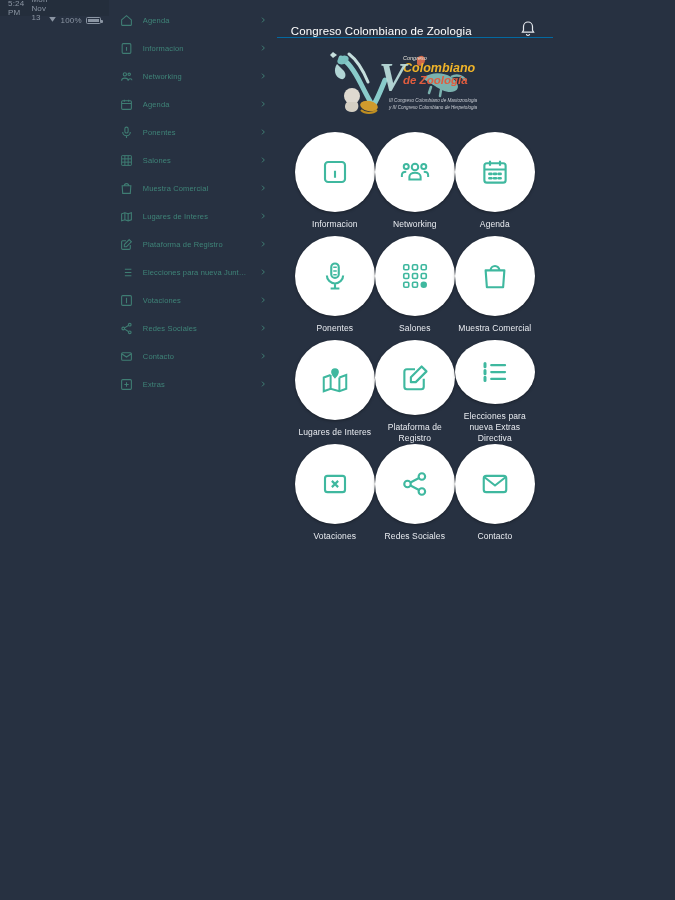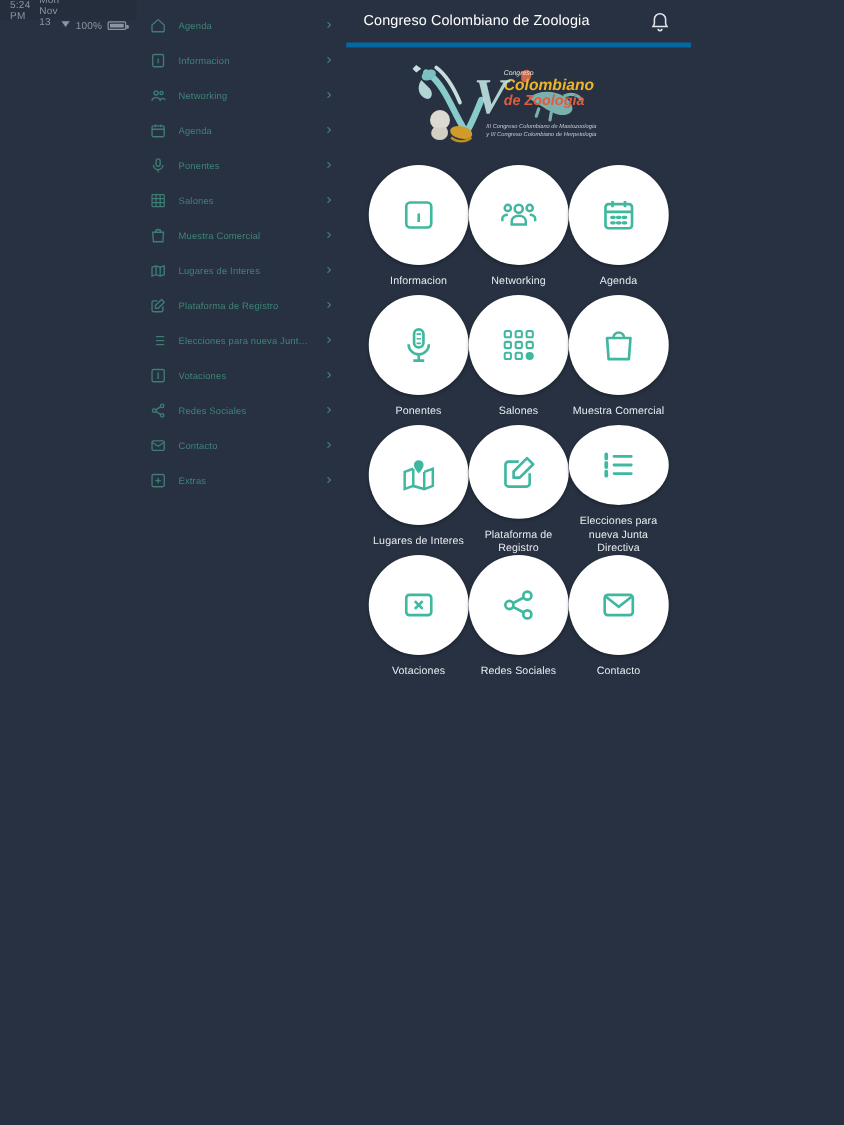--- a/index.html
+++ b/index.html
@@ -54,23 +54,23 @@
     white-space: nowrap; overflow: hidden; text-overflow: ellipsis;
     flex: 1 1 auto;
   }
   .side-chev { width: 8px; height: 8px; flex: 0 0 8px; color: #3f7d73; }
   .side-chev svg { width: 8px; height: 8px; display: block; }
 
   
   .main { flex: 1 1 auto; display: flex; flex-direction: column; background: #273141; min-width: 0; }
   .appbar {
     height: 38px; flex: 0 0 38px;
-    display: flex; align-items: center;
+    display: flex; align-items: flex-end;
     padding: 0 16px 0 14px;
-    border-bottom: 4px solid #0369a1;
+    border-bottom: 1px solid #0369a1;
   }
   .appbar-title { color: #ffffff; font-size: 11.5px; letter-spacing: .1px; }
   .bell-btn { margin-left: auto; width: 18px; height: 18px; color: #e6e9ee; cursor: pointer; }
   .bell-btn svg { width: 18px; height: 18px; display: block; }
 
   
   .logo-wrap { height: 88px; flex: 0 0 88px; display: flex; align-items: center; justify-content: center; }
   .logo { position: relative; width: 192px; height: 76px; font-style: italic; }
   .logo svg { position: absolute; inset: 0; width: 192px; height: 76px; }
 
@@ -470,21 +470,21 @@
           <div class="tile-label">Plataforma de Registro</div>
         </div>
 
         <div class="tile">
           <div class="circle">
             <svg viewBox="0 0 24 24" fill="none" stroke="currentColor" stroke-width="1.8" stroke-linecap="round">
                 <path d="M9 6.5h11M9 12h11M9 17.5h11"></path>
                 <path d="M4 5.2v2.6M4 10.7v2.6M4 16.2v2.6" stroke-width="2.4"></path>
               </svg>
           </div>
-          <div class="tile-label">Elecciones para nueva Junta Directiva</div>
+          <div class="tile-label">Elecciones para nueva Extras Directiva</div>
         </div>
 
         <div class="tile">
           <div class="circle">
             <svg viewBox="0 0 24 24" fill="none" stroke="currentColor" stroke-width="1.7">
                 <rect x="4" y="5.5" width="16" height="13" rx="2"></rect>
                 <path d="M9.5 9.5l5 5M14.5 9.5l-5 5"></path>
               </svg>
           </div>
           <div class="tile-label">Votaciones</div>

